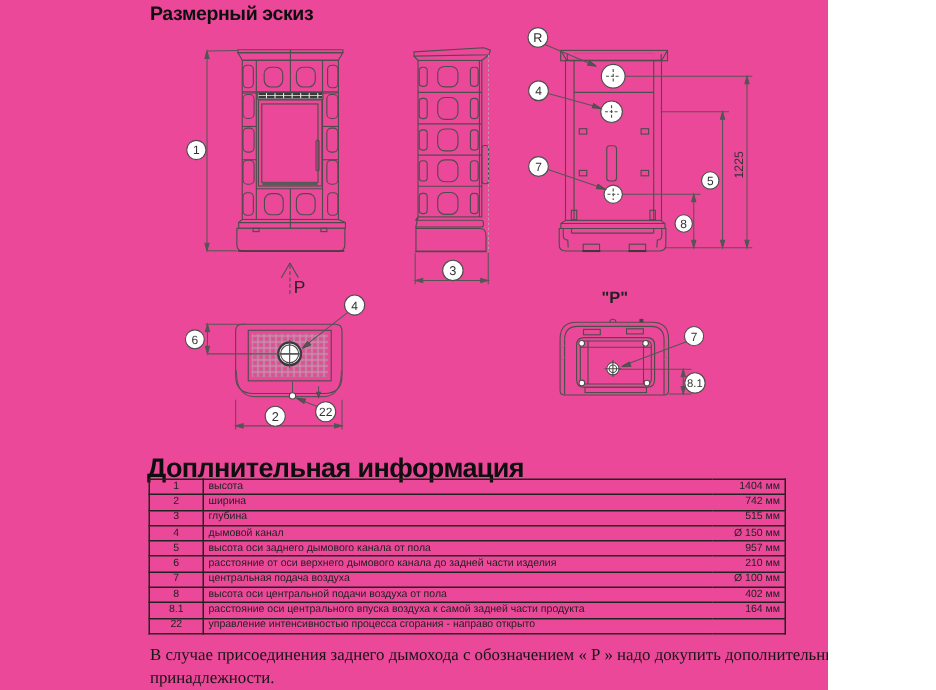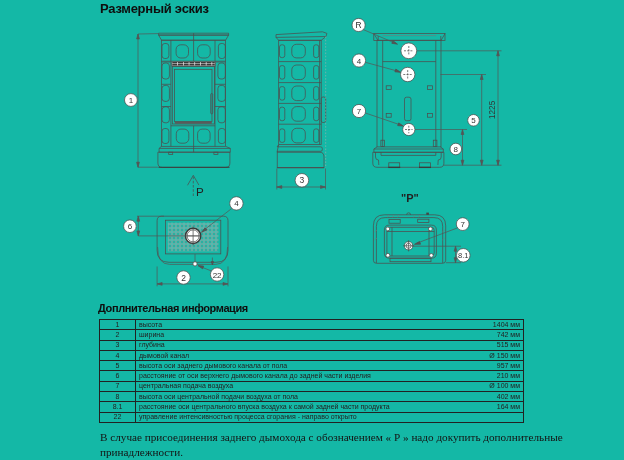--- a/index.html
+++ b/index.html
@@ -1,19 +1,19 @@
 <!DOCTYPE html>
 <html><head>
 <meta charset="utf-8">
 <style>
   html,body{margin:0;padding:0;background:#fff;}
-  #page{position:relative;width:624px;height:460px;background:#14b8a6;overflow:hidden;
+  #page{position:relative;width:552px;height:460px;background:#ec4899;overflow:hidden;
         font-family:"Liberation Sans", sans-serif;}
   #h1{position:absolute;left:100px;top:1px;font-size:13px;font-weight:bold;color:#0e0e0e;letter-spacing:-0.25px;}
-  #h2{position:absolute;left:98px;top:302px;font-size:11px;font-weight:bold;color:#0e0e0e;letter-spacing:-0.4px;}
+  #h2{position:absolute;left:98px;top:302px;font-size:18px;font-weight:bold;color:#0e0e0e;letter-spacing:-0.4px;}
   table.t{position:absolute;left:99px;top:319px;width:425px;border-collapse:collapse;
           font-size:7px;color:#222;}
   table.t td{border:1px solid #222;height:9.3px;padding:0 3px;line-height:8px;}
   table.t td.n{width:29px;text-align:center;}
   table.t td.v{text-align:right;white-space:nowrap;border-left-style:hidden;}
   #note{position:absolute;left:100px;top:430px;width:480px;font-family:"Liberation Serif",serif;
         font-weight:normal;font-size:11.2px;line-height:14.5px;color:#141414;}
   svg{position:absolute;left:0;top:0;}
   svg text{font-family:"Liberation Sans", sans-serif;}
 </style>

